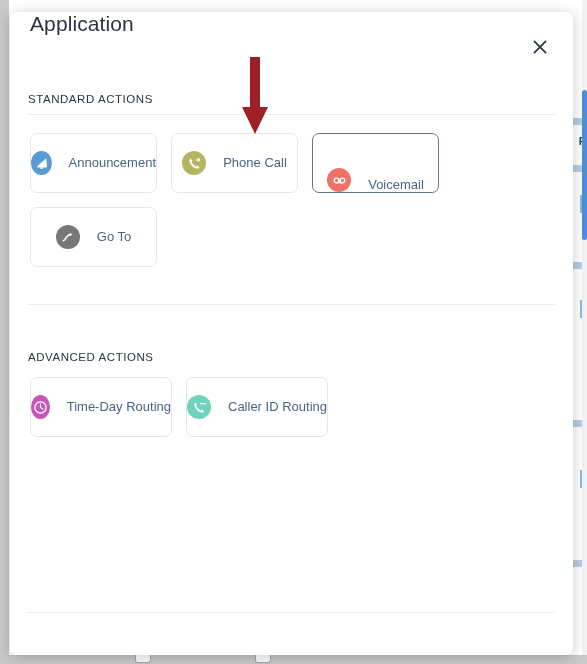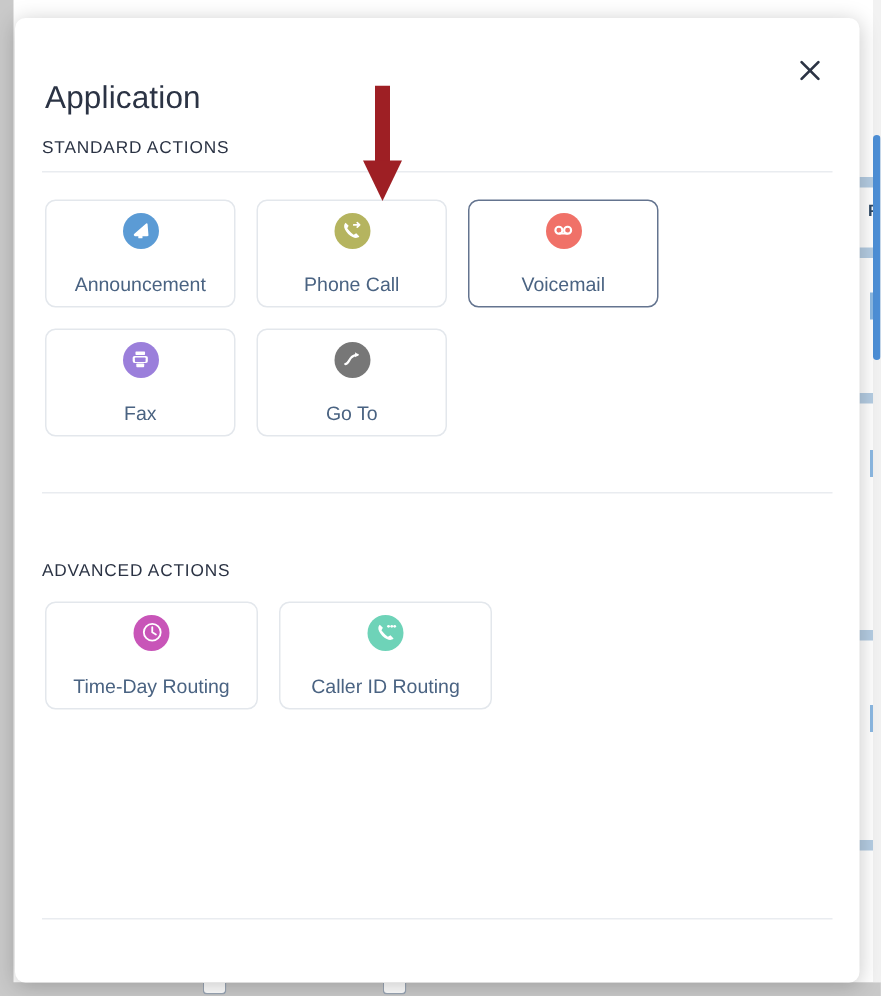--- a/index.html
+++ b/index.html
@@ -147,21 +147,21 @@
     background: #ffffff;
     border-radius: 7px;
     box-shadow: 0 2px 14px rgba(0,0,0,.22);
     overflow: hidden;
     box-sizing: border-box;
   }
   .modal-header {
     position: relative;
     height: 66px;
     display: flex;
-    align-items: flex-end;
+    align-items: flex-start;
     padding: 0 22px 0 20px;
     box-sizing: border-box;
   }
   .modal-title {
     font-size: 21px;
     color: #2b3344;
     letter-spacing: .1px;
   }
   .close-btn {
     position: absolute;
@@ -208,34 +208,35 @@
 
   .card-grid {
     display: flex;
     flex-wrap: wrap;
     gap: 14px;
     padding: 18px 18px 0 20px;
     box-sizing: border-box;
   }
   .card {
     width: 127px;
-    height: 72px;
+    height: 60px;
     border: 1px solid #e3e7ec;
     border-radius: 7px;
     background: #ffffff;
     display: flex;
-    flex-direction: column;
+    flex-direction: row;
     align-items: center;
     justify-content: center;
     gap: 17px;
     cursor: pointer;
     box-sizing: border-box;
   }
   .card.selected {
     border: 1.6px solid #64748f;
+    align-items: flex-end;
   }
   .card-label {
     font-size: 13px;
     color: #4a6382;
     line-height: 14px;
     white-space: nowrap;
   }
   .card-icon {
     width: 24px;
     height: 24px;
@@ -354,31 +355,20 @@
             <span class="card-icon" style="background:#f07168">
               <svg width="15" height="15" viewBox="0 0 16 16">
                 <circle cx="4.9" cy="8" r="2.5" fill="none" stroke="#ffffff" stroke-width="1.5"></circle>
                 <circle cx="11.1" cy="8" r="2.5" fill="none" stroke="#ffffff" stroke-width="1.5"></circle>
                 <rect x="4.9" y="9.6" width="6.2" height="1.4" fill="#ffffff"></rect>
               </svg>
             </span>
             <span class="card-label">Voicemail</span>
           </div>
 
-          <div class="card">
-            <span class="card-icon" style="background:#9b7fdb">
-              <svg width="15" height="15" viewBox="0 0 16 16">
-                <rect x="4.6" y="2.4" width="6.8" height="2.6" rx="0.5" fill="#ffffff"></rect>
-                <rect x="2.6" y="5.6" width="10.8" height="5.0" rx="1.4" fill="#ffffff"></rect>
-                <rect x="5.2" y="11.0" width="5.6" height="2.6" rx="0.6" fill="#ffffff"></rect>
-                <rect x="4.2" y="6.8" width="7.6" height="3.2" rx="0.5" fill="#9b7fdb"></rect>
-              </svg>
-            </span>
-            <span class="card-label">Fax</span>
-          </div>
 
           <div class="card">
             <span class="card-icon" style="background:#777777">
               <svg width="15" height="15" viewBox="0 0 16 16">
                 <path d="M3.4 11.4 C5.4 11.4 5.8 9.0 7.4 7.0 C8.6 5.4 10.0 4.8 12.2 4.8" stroke="#ffffff" stroke-width="1.6" fill="none" stroke-linecap="round"></path>
                 <path d="M10.4 3.0 L12.8 4.8 L10.4 6.6" fill="#ffffff"></path>
               </svg>
             </span>
             <span class="card-label">Go To</span>
           </div>

